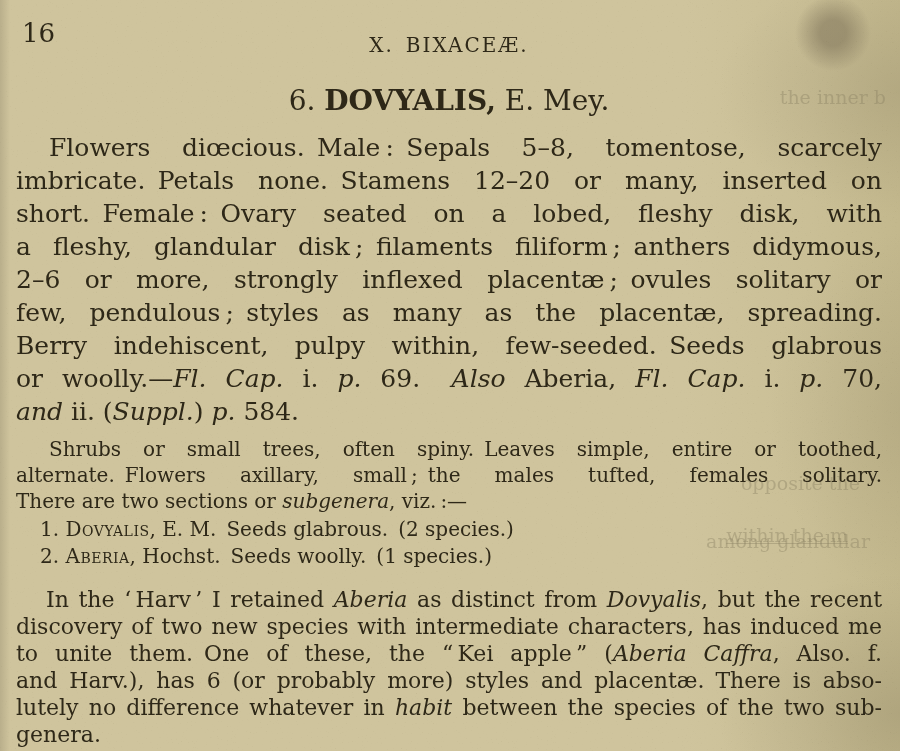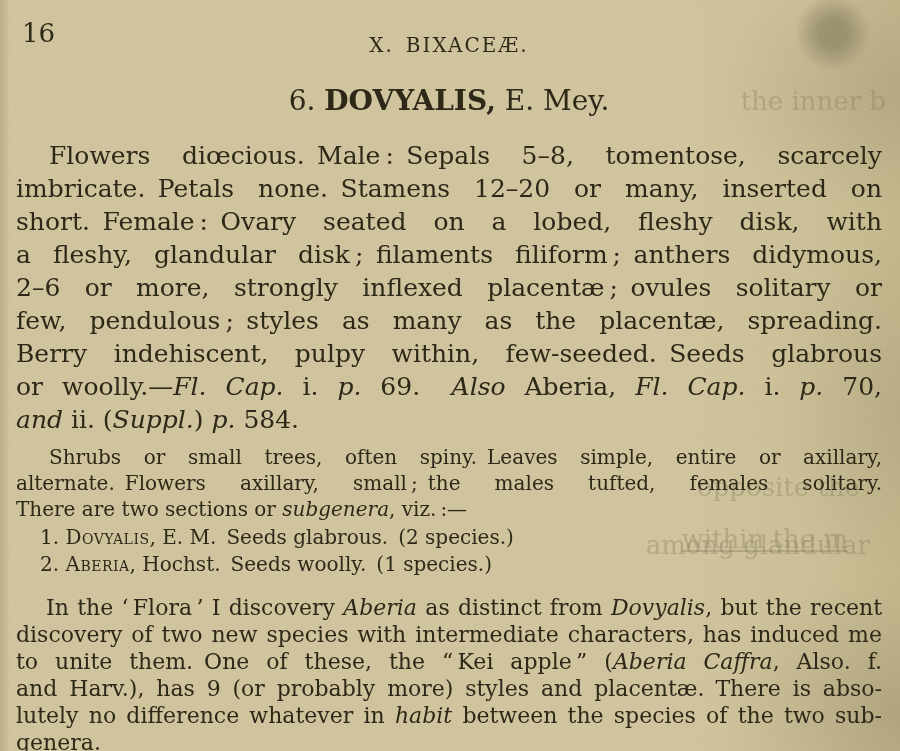--- a/index.html
+++ b/index.html
@@ -21,30 +21,30 @@
   .masthead{position:relative;height:32px;}
   .page-number{position:absolute;left:6px;top:10px;font-size:26px;}
   .running-title{position:absolute;left:0;right:0;top:5px;text-align:center;font-size:20px;letter-spacing:2px;margin-top:20px;}
   .section-heading{margin-top:42px;font-size:28px;}
   .section-heading .tline{text-align:center !important;margin-top:44px;}
   .bd{font-weight:bold;}
   .it{font-style:italic;}
   .sc{font-variant:small-caps;letter-spacing:.5px;}
   .tline{text-align:left;}
   .tline.jl{text-align:justify;text-align-last:justify;}
-  .p-desc{margin-top:22px;font-size:25px;line-height:33px;}
+  .p-desc{margin-top:14px;font-size:25px;line-height:33px;}
   .p-desc .tline:first-child{text-indent:33px;}
   .p-note{margin-top:8px;font-size:20px;line-height:26px;}
   .p-note .tline:first-child{text-indent:33px;}
   .p-list{margin-top:2px;font-size:20px;line-height:27px;padding-left:24px;}
   .p-disc{margin-top:16px;font-size:22px;line-height:27px;}
   .p-disc .tline:first-child{text-indent:30px;}
   .ghost{
     position:absolute;z-index:0;
-    font-size:26px;color:#877e60;opacity:.38;
+    font-size:19px;color:#877e60;opacity:.38;
     filter:blur(.7px);
     font-family:"DejaVu Serif","Liberation Serif",serif;
     text-align:center;
   }
   .ghost-1{top:86px;right:14px;}
   .ghost-2{top:472px;right:40px;}
   .ghost-3{top:498px;right:30px;margin-top:32px;}
   .ghost-4{top:524px;right:52px;text-decoration:underline;}
   .grain{position:absolute;inset:0;z-index:3;pointer-events:none;opacity:.55;mix-blend-mode:multiply;}
   .edge-left{position:absolute;left:0;top:0;bottom:0;width:10px;z-index:2;pointer-events:none;
@@ -77,35 +77,35 @@
         <div class="tline jl"><span>short. Female : Ovary seated on a lobed, fleshy disk, with</span></div>
         <div class="tline jl"><span>a fleshy, glandular disk ; filaments filiform ; anthers didymous,</span></div>
         <div class="tline jl"><span>2–6 or more, strongly inflexed placentæ ; ovules solitary or</span></div>
         <div class="tline jl"><span>few, pendulous ; styles as many as the placentæ, spreading.</span></div>
         <div class="tline jl"><span>Berry indehiscent, pulpy within, few-seeded. Seeds glabrous</span></div>
         <div class="tline jl"><span>or woolly.—</span><span class="it">Fl. Cap.</span><span> i. </span><span class="it">p.</span><span> 69.  </span><span class="it">Also</span><span> Aberia, </span><span class="it">Fl. Cap.</span><span> i. </span><span class="it">p.</span><span> 70,</span></div>
         <div class="tline"><span class="it">and</span><span> ii. (</span><span class="it">Suppl.</span><span>) </span><span class="it">p.</span><span> 584.</span></div>
       </div>
 
     <div class="p-note">
-        <div class="tline jl"><span>Shrubs or small trees, often spiny. Leaves simple, entire or axillary,</span></div>
+        <div class="tline jl"><span>Shrubs or small trees, often spiny. Leaves simple, entire or toothed,</span></div>
         <div class="tline jl"><span>alternate. Flowers axillary, small ; the males tufted, females solitary.</span></div>
         <div class="tline"><span>There are two sections or </span><span class="it">subgenera</span><span>, viz. :—</span></div>
       </div>
 
     <div class="p-list">
         <div class="tline"><span>1. </span><span class="sc">Dovyalis</span><span>, E. M. Seeds glabrous. (2 species.)</span></div>
         <div class="tline"><span>2. </span><span class="sc">Aberia</span><span>, Hochst. Seeds woolly. (1 species.)</span></div>
       </div>
 
     <div class="p-disc">
-        <div class="tline jl"><span>In the ‘ Flora ’ I discovery </span><span class="it">Aberia</span><span> as distinct from </span><span class="it">Dovyalis</span><span>, but the recent</span></div>
+        <div class="tline jl"><span>In the ‘ Harv ’ I retained </span><span class="it">Aberia</span><span> as distinct from </span><span class="it">Dovyalis</span><span>, but the recent</span></div>
         <div class="tline jl"><span>discovery of two new species with intermediate characters, has induced me</span></div>
         <div class="tline jl"><span>to unite them. One of these, the “ Kei apple ” (</span><span class="it">Aberia Caffra</span><span>, Also. f.</span></div>
-        <div class="tline jl"><span>and Harv.), has 9 (or probably more) styles and placentæ. There is abso-</span></div>
+        <div class="tline jl"><span>and Harv.), has 6 (or probably more) styles and placentæ. There is abso-</span></div>
         <div class="tline jl"><span>lutely no difference whatever in </span><span class="it">habit</span><span> between the species of the two sub-</span></div>
         <div class="tline"><span>genera.</span></div>
       </div>
 
   </div>
 
   <div class="edge-left"></div>
 
   <svg class="grain" width="900" height="751" xmlns="http://www.w3.org/2000/svg">
     <filter id="grainF">

